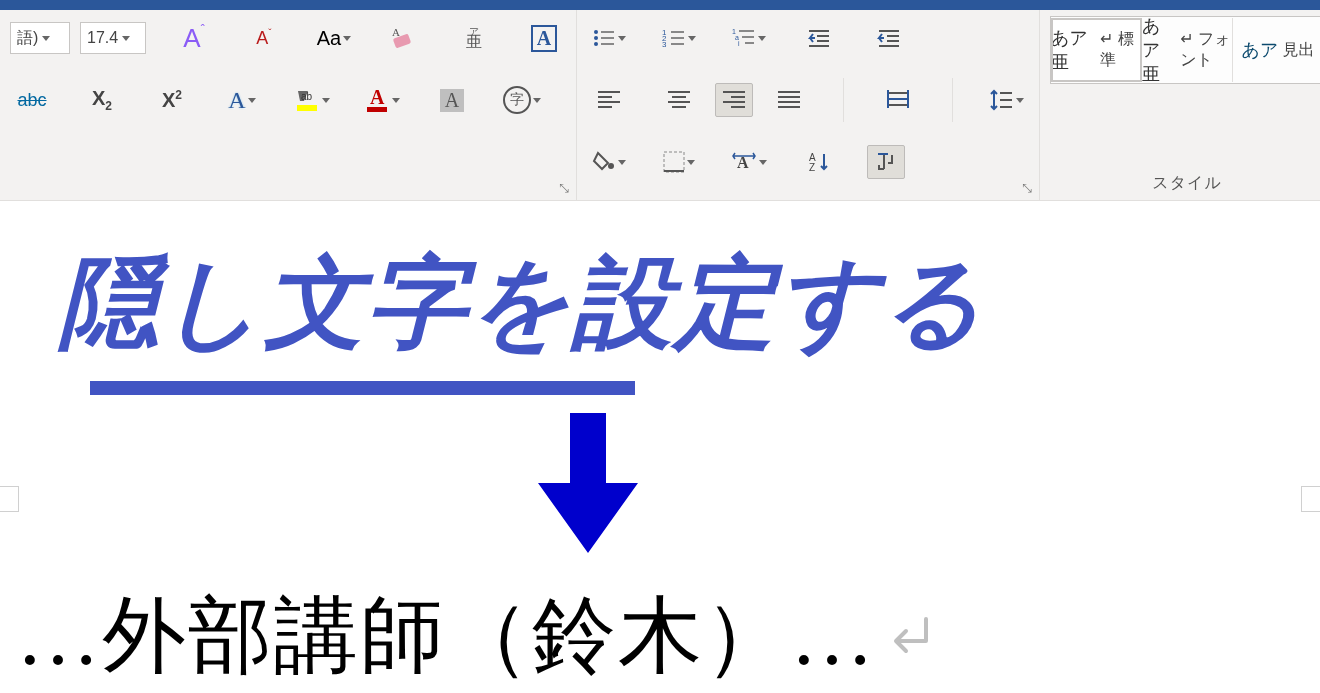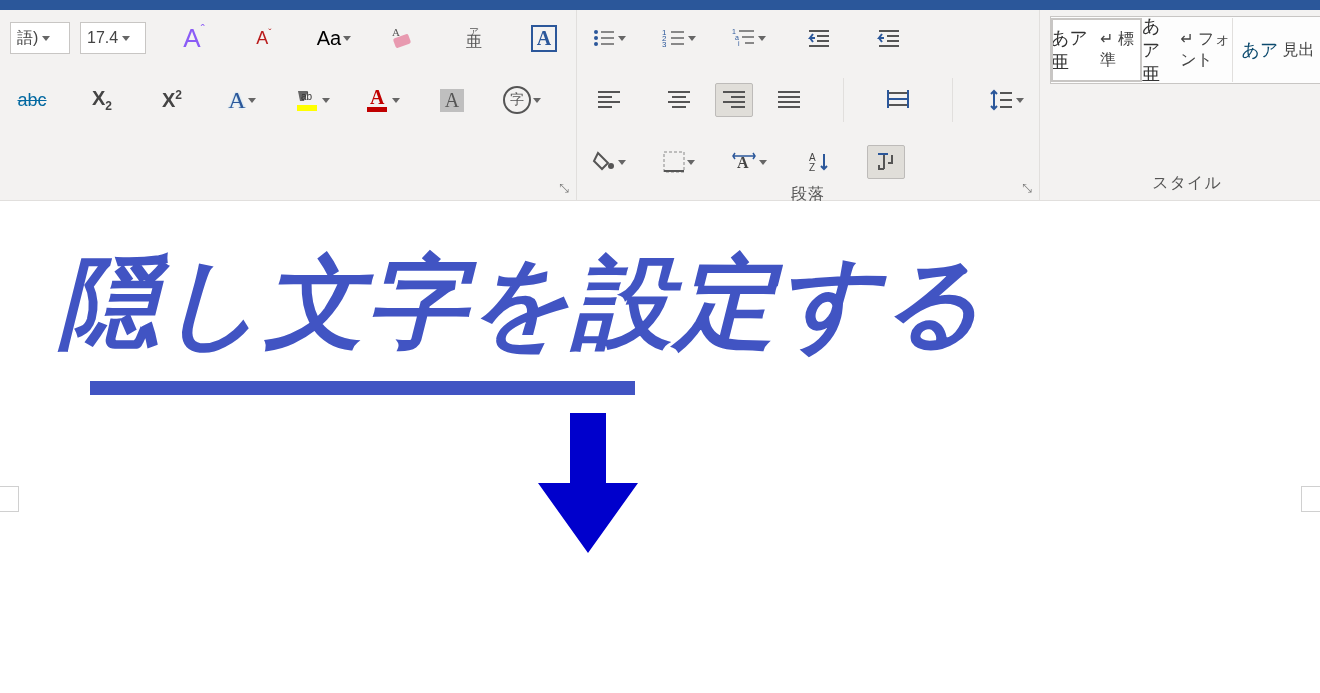--- a/index.html
+++ b/index.html
@@ -460,21 +460,20 @@
         <div class="btn shade-btn">
           <span>
             <svg width="20" height="22" viewBox="0 0 20 22">
               <path d="M3 14 L3 18 L8 18 M8 4 L8 18 M16 4 L16 12 L12 12" stroke="#555" stroke-width="2" fill="none"></path>
               <path d="M12 3 L2 3" stroke="#2b579a" stroke-width="2"></path>
             </svg>
           </span>
         </div>
       </div>
     </div>
-    <div class="group-label">段落</div>
     <div class="dlg-launch">
       <span>⤡</span>
     </div>
   </div>
 
   <div class="group" style="flex:1">
     <div class="group-rows">
       <div class="row">
         <div class="style-gallery">
           <div class="style-item selected">
@@ -504,13 +503,21 @@
 
   <div class="arrow">
     <svg width="120" height="140" viewBox="0 0 120 140">
       <path d="M42 0 L78 0 L78 70 L110 70 L60 140 L10 70 L42 70 Z" fill="#0000cc"></path>
     </svg>
   </div>
 
   <div class="ruler-tab left"></div>
   <div class="ruler-tab right"></div>
 
+  <div class="doc-text">
+    <span>…外部講師（鈴木）…</span>
+    <span class="ret-mark">
+      <svg width="50" height="50" viewBox="0 0 50 50">
+        <path d="M40 8 L40 30 L12 30 M20 20 L10 30 L20 40" stroke="#bfbfbf" stroke-width="4" fill="none" stroke-linecap="round" stroke-linejoin="round"></path>
+      </svg>
+    </span>
+  </div>
 </div>
 
 </body></html>

